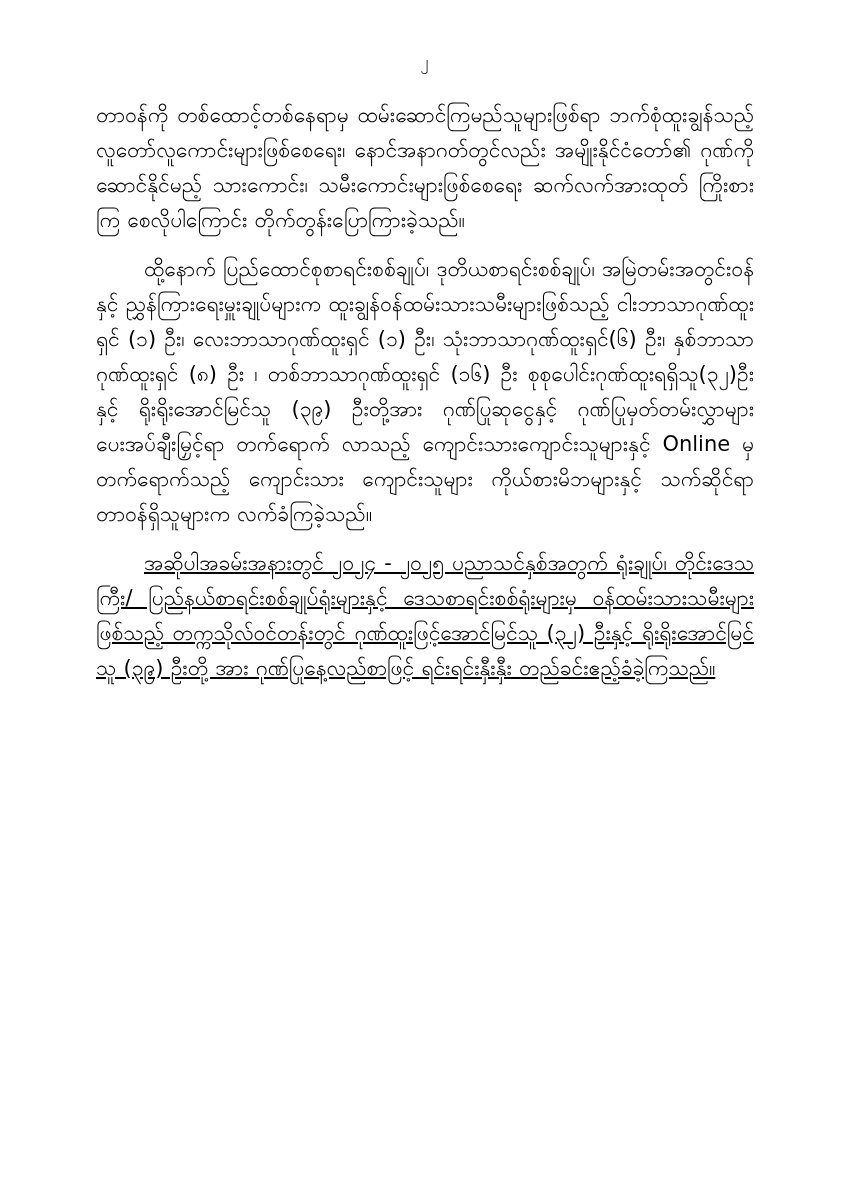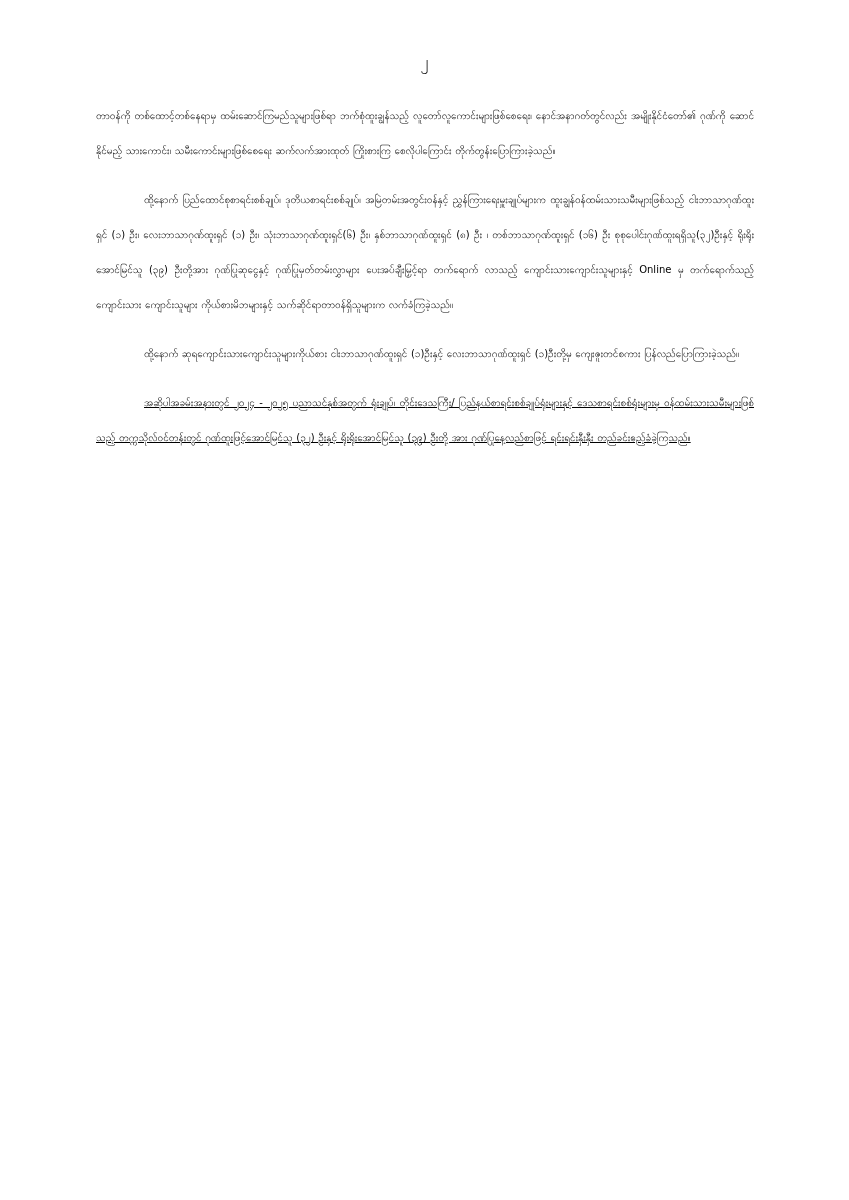--- a/index.html
+++ b/index.html
@@ -35,21 +35,21 @@
     font-family: "DejaVu Sans", "Liberation Sans", sans-serif;
   }
   .body-block {
     position: absolute;
     top: 98px;
     left: 96px;
     width: 658px;
   }
   p.para {
     margin: 0 0 14px 0;
-    font-size: 10px;
+    font-size: 21px;
     line-height: 35px;
     text-align: justify;
     text-justify: inter-word;
     word-spacing: 0.5px;
     color: #000000;
   }
   p.para.indent {
     text-indent: 48px;
   }
   p.para:last-child {
@@ -63,18 +63,17 @@
 <div class="page">
 
   <div class="page-number">၂</div>
 
   <div class="body-block">
 
     <p class="para">တာဝန်ကို တစ်ထောင့်တစ်နေရာမှ ထမ်းဆောင်ကြမည်သူများဖြစ်ရာ ဘက်စုံထူးချွန်သည့် လူတော်လူကောင်းများဖြစ်စေရေး၊ နောင်အနာဂတ်တွင်လည်း အမျိုးနိုင်ငံတော်၏ ဂုဏ်ကို ဆောင်နိုင်မည့် သားကောင်း၊ သမီးကောင်းများဖြစ်စေရေး ဆက်လက်အားထုတ် ကြိုးစားကြ စေလိုပါကြောင်း တိုက်တွန်းပြောကြားခဲ့သည်။</p>
 
     <p class="para indent">ထို့နောက် ပြည်ထောင်စုစာရင်းစစ်ချုပ်၊ ဒုတိယစာရင်းစစ်ချုပ်၊ အမြဲတမ်းအတွင်းဝန်နှင့် ညွှန်ကြားရေးမှူးချုပ်များက ထူးချွန်ဝန်ထမ်းသားသမီးများဖြစ်သည့် ငါးဘာသာဂုဏ်ထူးရှင် (၁) ဦး၊ လေးဘာသာဂုဏ်ထူးရှင် (၁) ဦး၊ သုံးဘာသာဂုဏ်ထူးရှင်(၆) ဦး၊ နှစ်ဘာသာဂုဏ်ထူးရှင် (၈) ဦး ၊ တစ်ဘာသာဂုဏ်ထူးရှင် (၁၆) ဦး စုစုပေါင်းဂုဏ်ထူးရရှိသူ(၃၂)ဦးနှင့် ရိုးရိုးအောင်မြင်သူ (၃၉) ဦးတို့အား ဂုဏ်ပြုဆုငွေနှင့် ဂုဏ်ပြုမှတ်တမ်းလွှာများ ပေးအပ်ချီးမြှင့်ရာ တက်ရောက် လာသည့် ကျောင်းသားကျောင်းသူများနှင့် Online မှ တက်ရောက်သည့် ကျောင်းသား ကျောင်းသူများ ကိုယ်စားမိဘများနှင့် သက်ဆိုင်ရာတာဝန်ရှိသူများက လက်ခံကြခဲ့သည်။</p>
 
-    <p class="para indent">ထို့နောက် ဆုရကျောင်းသားကျောင်းသူများကိုယ်စား ငါးဘာသာဂုဏ်ထူးရှင် (၁)ဦးနှင့် လေးဘာသာဂုဏ်ထူးရှင် (၁)ဦးတို့မှ ကျေးဇူးတင်စကား ပြန်လည်ပြောကြားခဲ့သည်။</p>
 
     <p class="para indent">အဆိုပါအခမ်းအနားတွင် ၂၀၂၄ - ၂၀၂၅ ပညာသင်နှစ်အတွက် ရုံးချုပ်၊ တိုင်းဒေသကြီး/ ပြည်နယ်စာရင်းစစ်ချုပ်ရုံးများနှင့် ဒေသစာရင်းစစ်ရုံးများမှ ဝန်ထမ်းသားသမီးများဖြစ်သည့် တက္ကသိုလ်ဝင်တန်းတွင် ဂုဏ်ထူးဖြင့်အောင်မြင်သူ (၃၂) ဦးနှင့် ရိုးရိုးအောင်မြင်သူ (၃၉) ဦးတို့ အား ဂုဏ်ပြုနေ့လည်စာဖြင့် ရင်းရင်းနှီးနှီး တည်ခင်းဧည့်ခံခဲ့ကြသည်။</p>
 
   </div>
 </div>
 
 </body></html>

